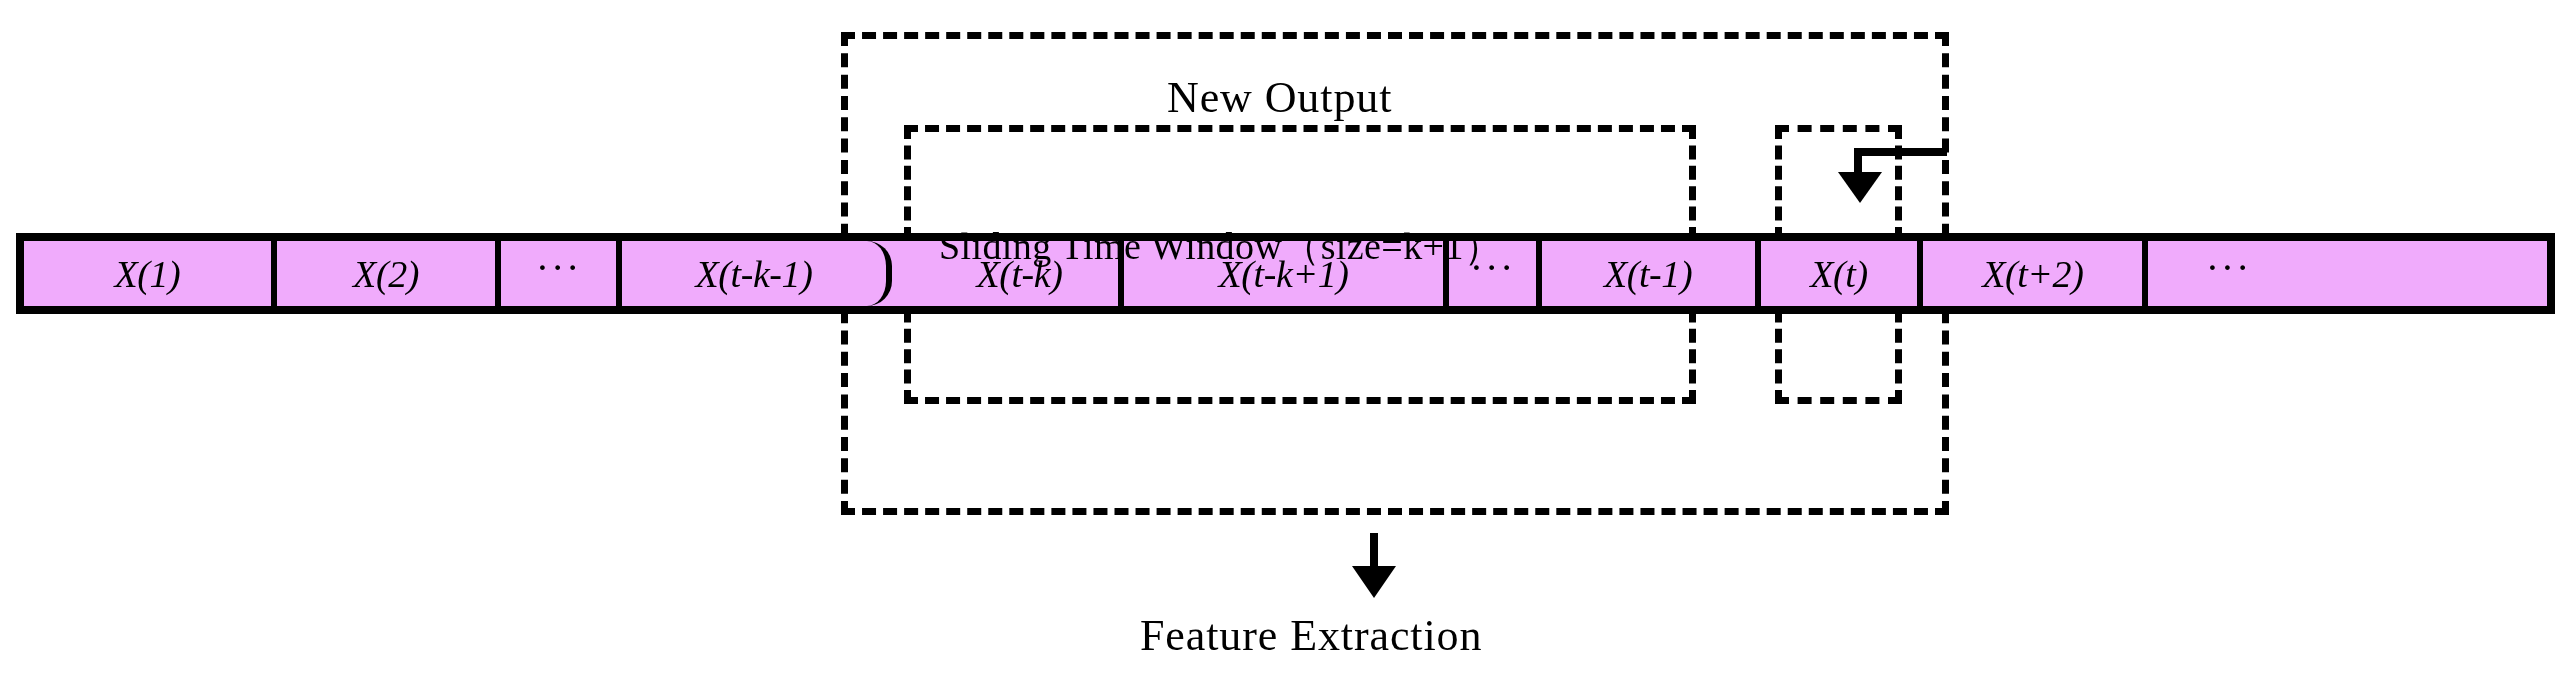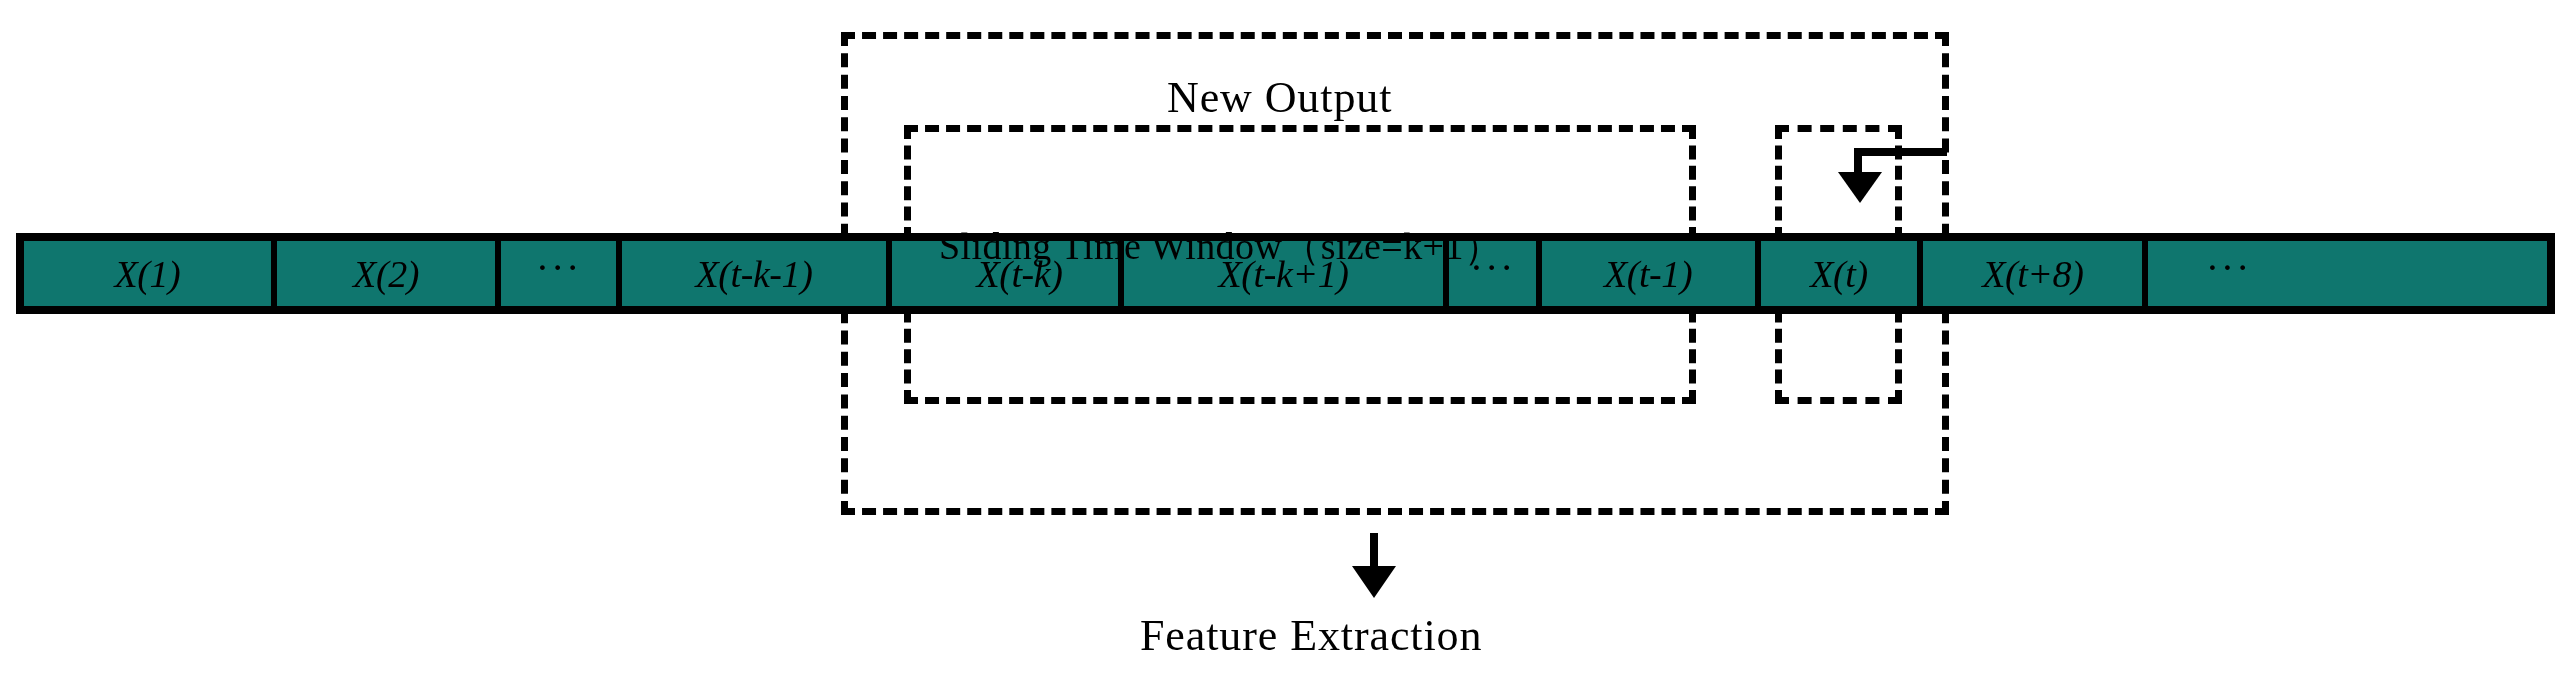--- a/index.html
+++ b/index.html
@@ -21,21 +21,21 @@
   
   #timeline {
     position: absolute;
     left: 16px;
     top: 233px;
     width: 2539px;
     height: 81px;
     box-sizing: border-box;
     border: 8px solid #000000;
     display: flex;
-    background: #0f766e;
+    background: #f0abfc;
     z-index: 5;
   }
   .cell {
     box-sizing: border-box;
     border-right: 6.1px solid #000000;
     display: flex;
     align-items: center;
     justify-content: center;
     height: 100%;
     font-style: italic;
@@ -177,27 +177,27 @@
   <div class="dashbox" id="outer-window"></div>
 
   <div class="dashbox" id="new-input-box"></div>
 
   <div class="dashbox" id="new-output-box"></div>
 
   <div id="timeline">
       <div class="cell" style="flex: 0 0 10.0178%;">X(1)</div>
       <div class="cell" style="flex: 0 0 8.90472%;">X(2)</div>
       <div class="cell dots" style="flex: 0 0 4.76402%;">···</div>
-      <div class="cell" style="flex: 0 0 10.7302%;">X(t-k-1)</div>
+      <div class="cell" style="flex: 0 0 10.7302%; border-radius: 25px;">X(t-k-1)</div>
       <div class="cell" style="flex: 0 0 9.17186%; padding-left: 29px;">X(t-k)</div>
       <div class="cell" style="flex: 0 0 12.9118%;">X(t-k+1)</div>
       <div class="cell dots" style="flex: 0 0 3.65093%;">···</div>
       <div class="cell" style="flex: 0 0 8.6821%;">X(t-1)</div>
       <div class="cell" style="flex: 0 0 6.45592%;">X(t)</div>
-      <div class="cell" style="flex: 0 0 8.90472%;">X(t+8)</div>
+      <div class="cell" style="flex: 0 0 8.90472%;">X(t+2)</div>
       <div class="cell dots" style="flex: 0 0 6.36687%;">···</div>
     </div>
 
   <div class="label" id="new-input-label">New Output</div>
 
 
   <div class="label" id="sliding-window-label">Sliding Time Window（size=k+1）</div>
 
   <div class="label" id="feature-extraction-label">Feature  Extraction</div>
 

